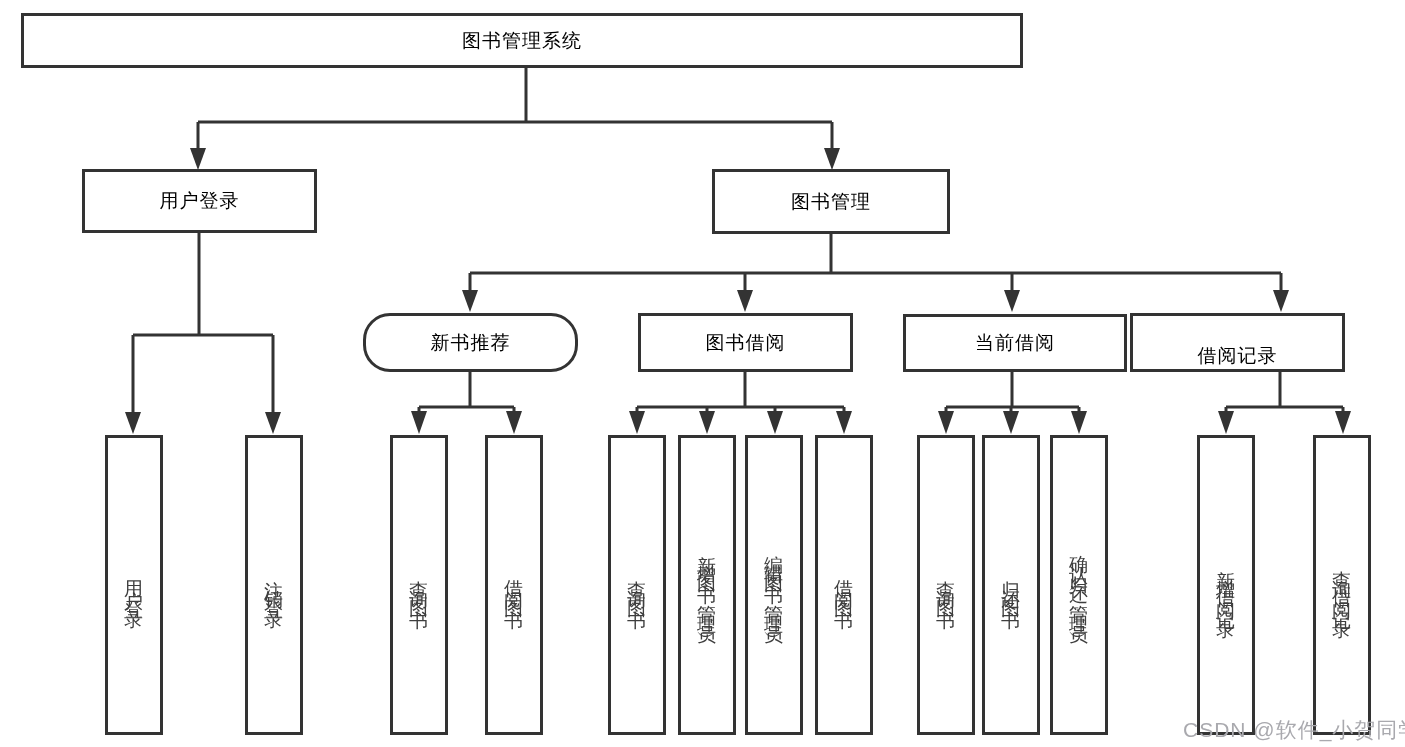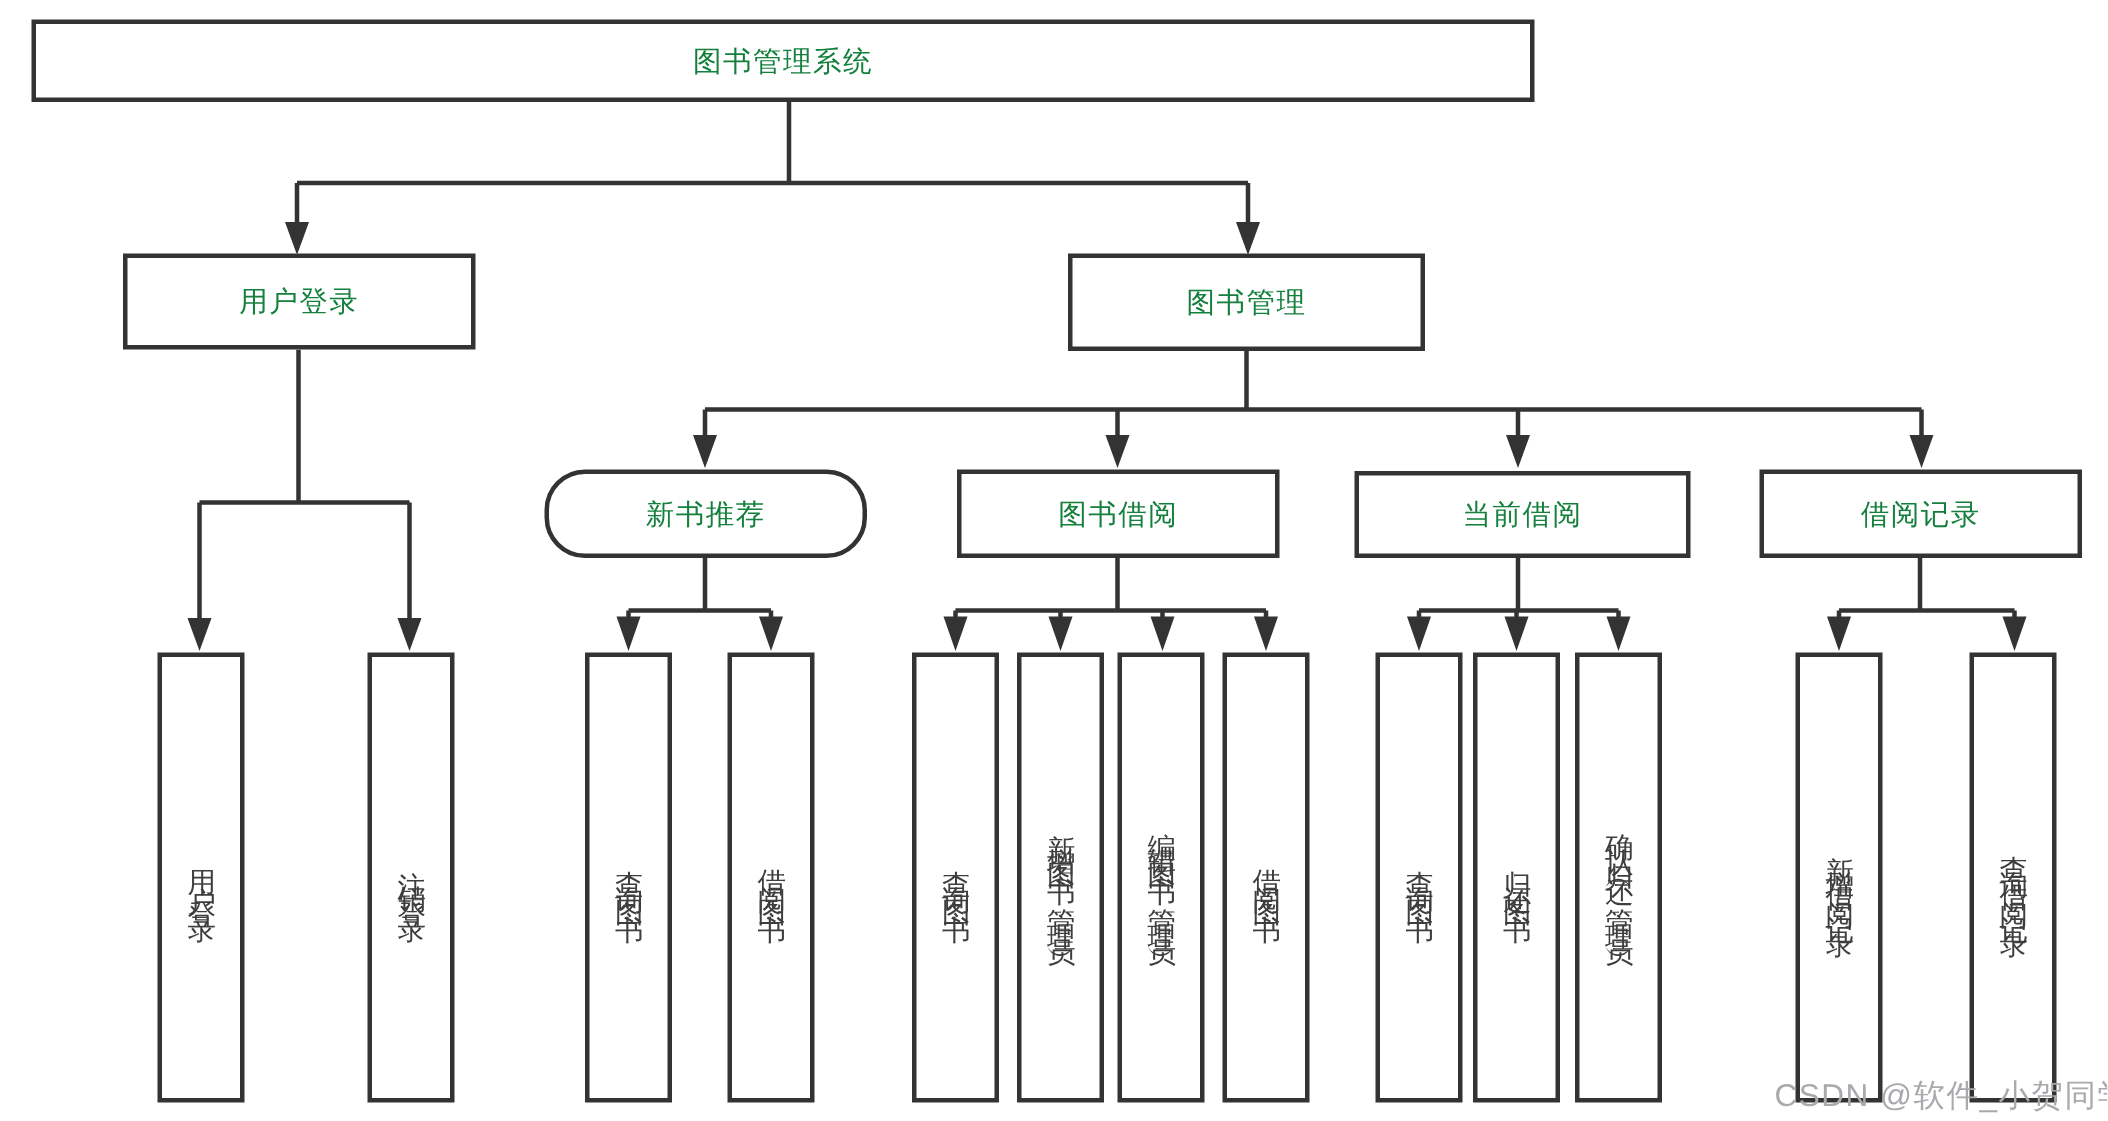--- a/index.html
+++ b/index.html
@@ -21,21 +21,21 @@
     box-sizing: border-box;
     border: 3px solid #333333;
     background: #ffffff;
     display: flex;
     align-items: center;
     justify-content: center;
   }
   .hbox .lbl {
     font-size: 19px;
     font-weight: 500;
-    color: #15803d;
+    color: #000000;
     letter-spacing: 1px;
     white-space: nowrap;
   }
   .vbox {
     position: absolute;
     box-sizing: border-box;
     border: 3px solid #333333;
     background: #ffffff;
     top: 435px;
     width: 58px;
@@ -125,21 +125,21 @@
 
   <div class="hbox" style="left:363px; top:313px; width:215px; height:59px;border-radius:27px;">
     <span class="lbl">新书推荐</span>
   </div>
   <div class="hbox" style="left:638px; top:313px; width:215px; height:59px;">
     <span class="lbl">图书借阅</span>
   </div>
   <div class="hbox" style="left:903px; top:314px; width:224px; height:58px;">
     <span class="lbl">当前借阅</span>
   </div>
-  <div class="hbox" style="left:1173px; top:313px; width:215px; height:59px;">
+  <div class="hbox" style="left:1130px; top:313px; width:215px; height:59px;align-items:flex-end;">
     <span class="lbl">借阅记录</span>
   </div>
 
   <div class="vbox" style="left:105px;">
     <span class="lbl">用户登录</span>
   </div>
   <div class="vbox" style="left:245px;">
     <span class="lbl">注销登录</span>
   </div>
 

